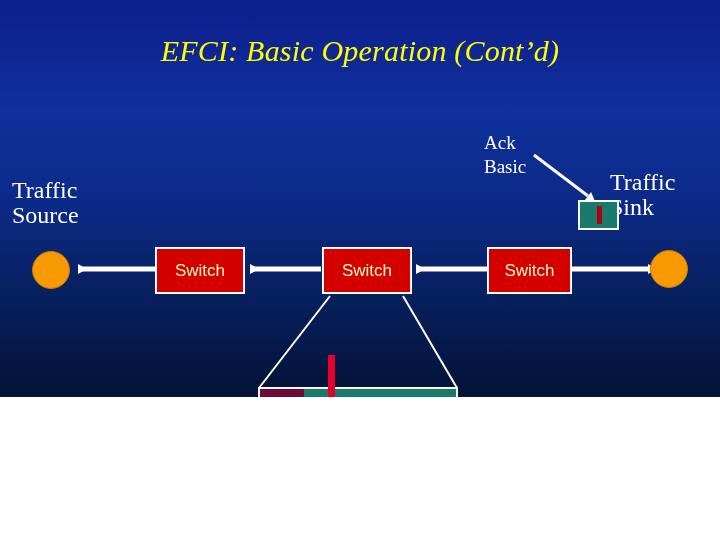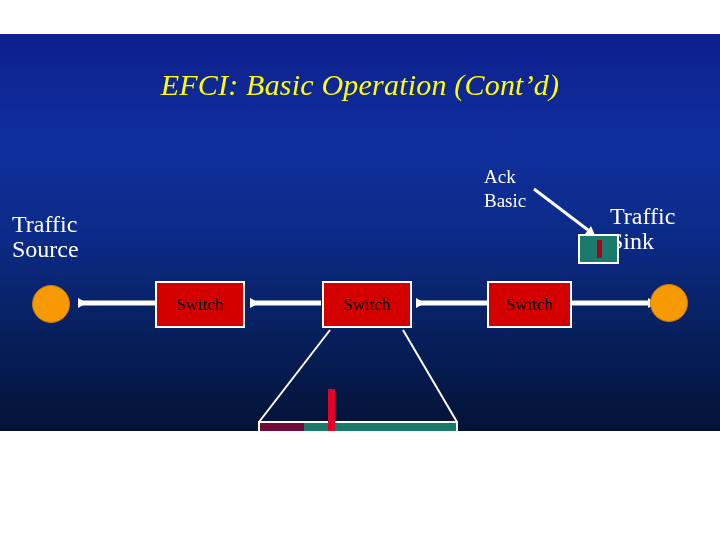--- a/index.html
+++ b/index.html
@@ -11,21 +11,20 @@
     height: 540px;
     overflow: hidden;
     font-family: "Liberation Serif", serif;
   }
   #slide {
     position: relative;
     width: 720px;
     height: 397px;
     background: linear-gradient(180deg, #0d1f8c 0%, #10309e 28%, #0b2a86 52%, #07205f 74%, #041236 100%);
     overflow: hidden;
-    margin-top: 34px;
   }
   #title {
     position: absolute;
     left: 0;
     top: 34px;
     width: 720px;
     text-align: center;
     color: #ffff00;
     font-family: "Liberation Serif", serif;
     font-size: 30px;
@@ -69,22 +68,22 @@
     text-align: center;
     color: #ffffff;
     font-family: "Liberation Serif", serif;
     font-size: 19px;
   }
   .switch-box {
     position: absolute;
     background: #d40000;
     border: 2px solid #ffffff;
     box-sizing: border-box;
-    color: #000000;
-    font-family: Liberation Serif, serif;
+    color: #fef9c3;
+    font-family: Liberation Sans, sans-serif;
     font-size: 17px;
     display: flex;
     align-items: center;
     justify-content: center;
   }
   #switch-1 { left: 155px; top: 247px; width: 90px; height: 47px; }
   #switch-2 { left: 322px; top: 247px; width: 90px; height: 47px; }
   #switch-3 { left: 487px; top: 247px; width: 85px; height: 47px; }
 
   .endpoint-dot {

